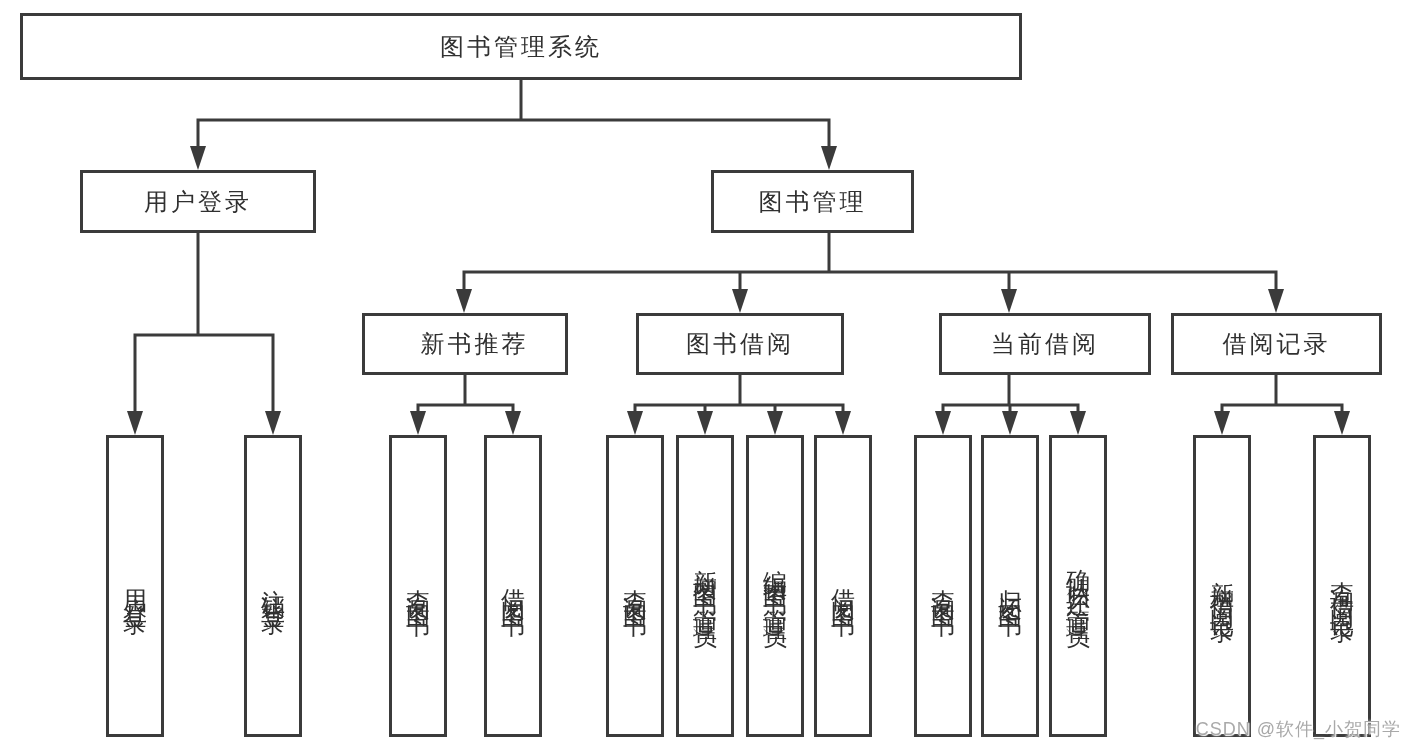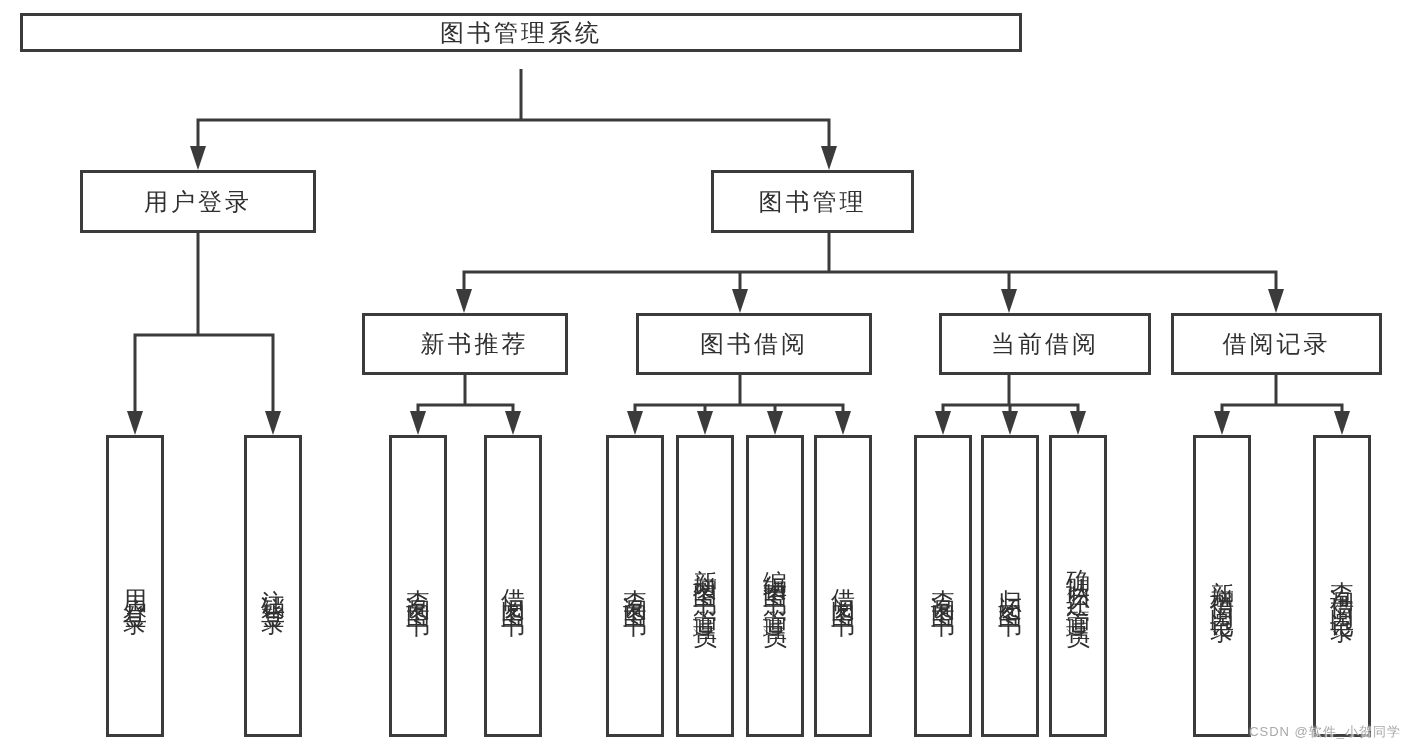--- a/index.html
+++ b/index.html
@@ -13,21 +13,21 @@
     display:flex;align-items:center;justify-content:center;z-index:1;
     color:#303030;font-size:24px;
   }
   .h-label{letter-spacing:3px;white-space:nowrap;}
   .leaf .v-label{
     writing-mode:vertical-lr;text-orientation:mixed;
     letter-spacing:8px;line-height:1;white-space:nowrap;
   }
   .watermark{
     position:absolute;right:4px;bottom:6px;z-index:3;
-    font-size:13px;color:#a9a9a9;letter-spacing:1px;white-space:nowrap;
+    font-size:18px;color:#a9a9a9;letter-spacing:1px;white-space:nowrap;
     text-shadow:0 0 3px #ffffff,1px 1px 1px #ffffff;
   }
 </style>
 </head>
 <body>
 
 <svg id="connectors" width="1405" height="747" viewBox="0 0 1405 747">
   <g stroke="#3b3b3b" stroke-width="3" fill="none">
 
     <path d="M521,69 V120"></path>
@@ -72,35 +72,35 @@
     <polygon points="767,411 783,411 775,435"></polygon>
     <polygon points="835,411 851,411 843,435"></polygon>
     <polygon points="935,411 951,411 943,435"></polygon>
     <polygon points="1002,411 1018,411 1010,435"></polygon>
     <polygon points="1070,411 1086,411 1078,435"></polygon>
     <polygon points="1214,411 1230,411 1222,435"></polygon>
     <polygon points="1334,411 1350,411 1342,435"></polygon>
   </g>
 </svg>
 
-<div class="node" style="left:20px;top:13px;width:1002px;height:39px;">
+<div class="node" style="left:20px;top:13px;width:1002px;height:67px;">
   <span class="h-label">图书管理系统</span>
 </div>
 
 <div class="node" style="left:80px;top:170px;width:236px;height:63px;">
   <span class="h-label">用户登录</span>
 </div>
 <div class="node" style="left:711px;top:170px;width:203px;height:63px;">
   <span class="h-label">图书管理</span>
 </div>
 
 <div class="node" style="left:362px;top:313px;width:206px;height:62px;padding-left:19px;">
   <span class="h-label">新书推荐</span>
 </div>
-<div class="node" style="left:636px;top:313px;width:236px;height:62px;justify-content:center;">
+<div class="node" style="left:636px;top:313px;width:208px;height:62px;justify-content:center;">
   <span class="h-label">图书借阅</span>
 </div>
 <div class="node" style="left:903px;top:313px;width:212px;height:62px;margin-left:36px;">
   <span class="h-label">当前借阅</span>
 </div>
 <div class="node" style="left:1171px;top:313px;width:211px;height:62px;">
   <span class="h-label">借阅记录</span>
 </div>
 
 <div class="node leaf" style="left:106px;top:435px;width:58px;height:302px;">

